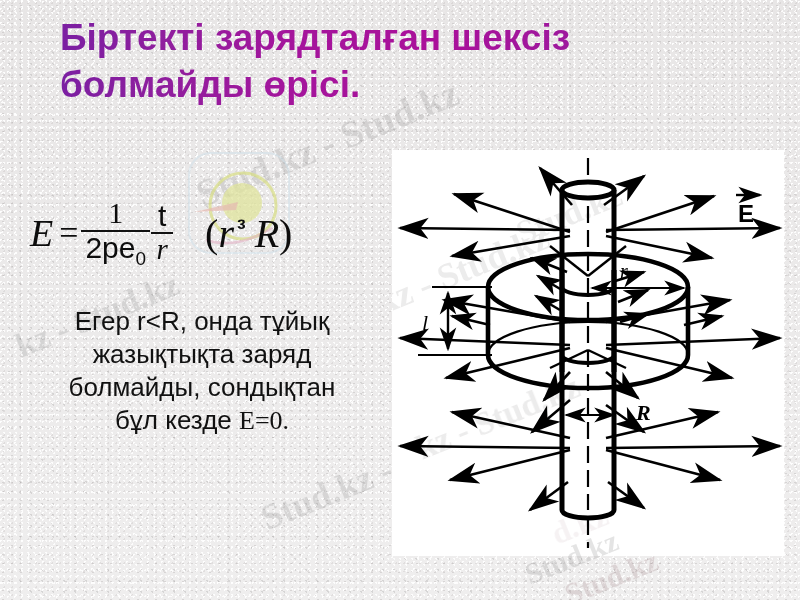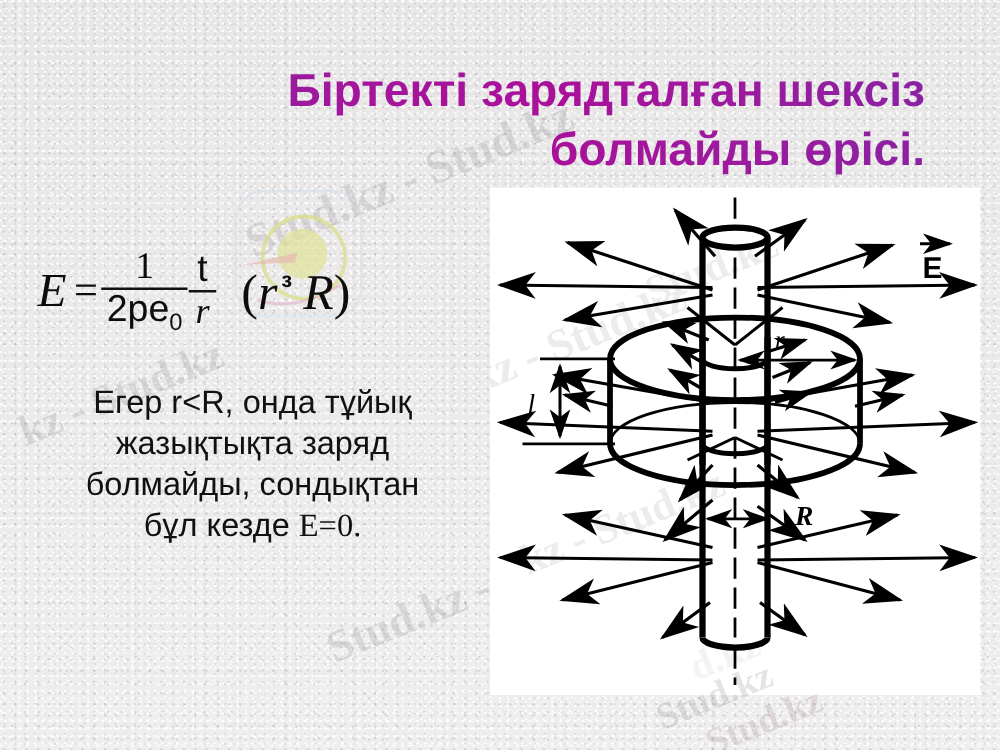--- a/index.html
+++ b/index.html
@@ -59,32 +59,31 @@
     height: 106px;
     pointer-events: none;
   }
 
   
   #title {
     position: absolute;
     left: 60px;
     top: 14px;
     width: 680px;
-    text-align: right;
+    text-align: left;
     font-family: "Liberation Sans", sans-serif;
     font-size: 37px;
     font-weight: bold;
     line-height: 47px;
     letter-spacing: 0px;
     background-image: linear-gradient(90deg,
         #7b1fa2 0%, #8e1f9e 14%, #a4159c 34%, #aa109a 55%, #9c1a9e 78%, #8a22a2 100%);
     -webkit-background-clip: text;
     background-clip: text;
     color: transparent;
-    margin-top: 35px;
     -webkit-text-fill-color: transparent;
   }
   #title .tline { display: block; }
 
   
   #formula {
     position: absolute;
     left: 30px;
     top: 183px;
     width: 360px;
@@ -139,21 +138,21 @@
     padding-bottom: 0px;
   }
   .frac-small .den {
     font-family: "Liberation Serif", serif;
     font-style: italic;
     font-size: 29px;
   }
   .f-cond {
     font-family: "Liberation Serif", serif;
     font-size: 40px;
-    margin-left: 20px;
+    margin-left: 32px;
     white-space: nowrap;
   }
   .f-cond .it { font-style: italic; }
   .f-cond .ge {
     font-size: 26px;
     font-weight: bold;
     font-family: "Liberation Sans", sans-serif;
     vertical-align: 9px;
     padding: 0 9px 0 3px;
   }

